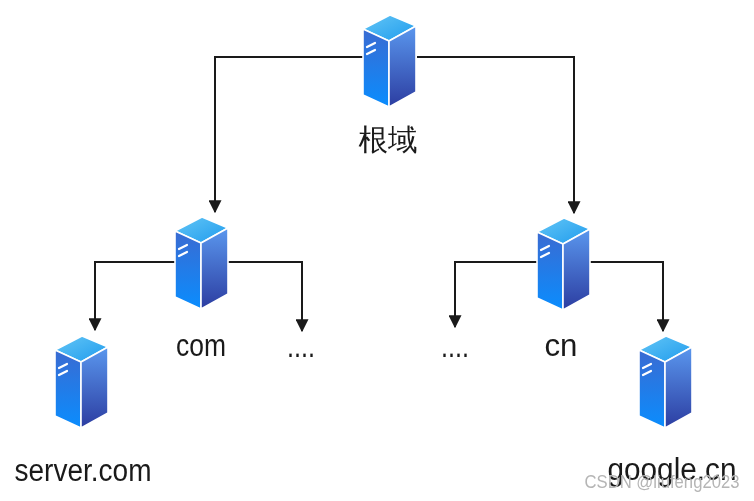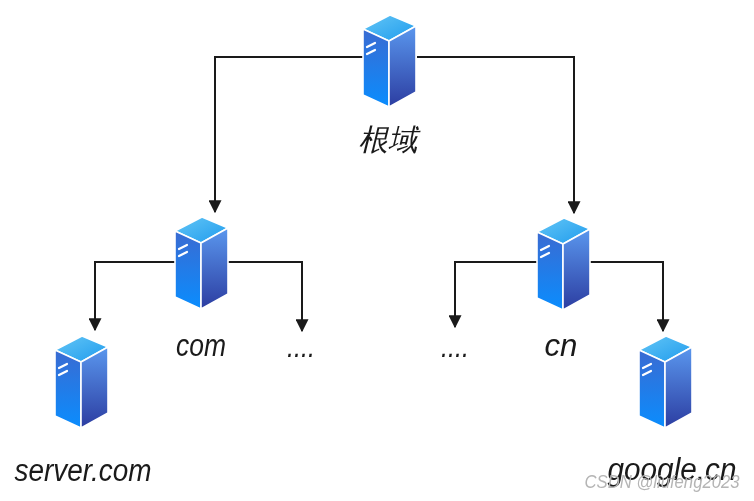--- a/index.html
+++ b/index.html
@@ -7,21 +7,20 @@
     padding: 0;
     background: #ffffff;
     font-family: "Liberation Sans", "DejaVu Sans", sans-serif;
   }
   .stage {
     position: relative;
     width: 754px;
     height: 501px;
     background: #ffffff;
     overflow: hidden;
-    font-style: italic;
   }
   svg.diagram {
     position: absolute;
     left: 0;
     top: 0;
     display: block;
   }
   text.label {
     font-family: "Liberation Sans", "DejaVu Sans", sans-serif;
   }

